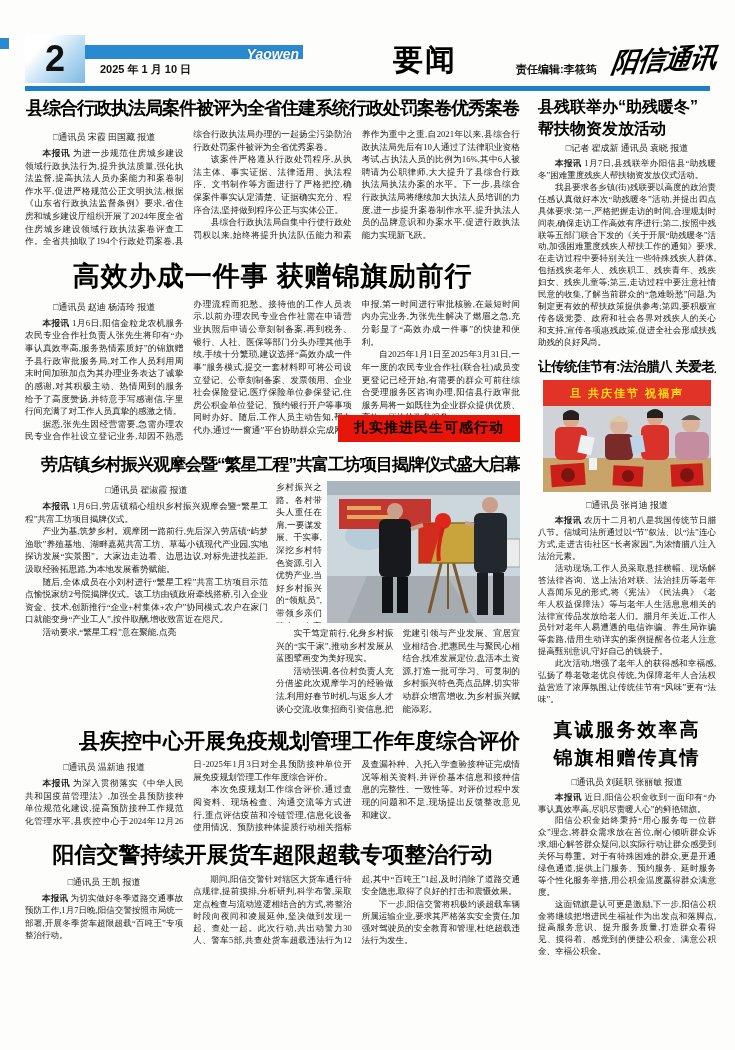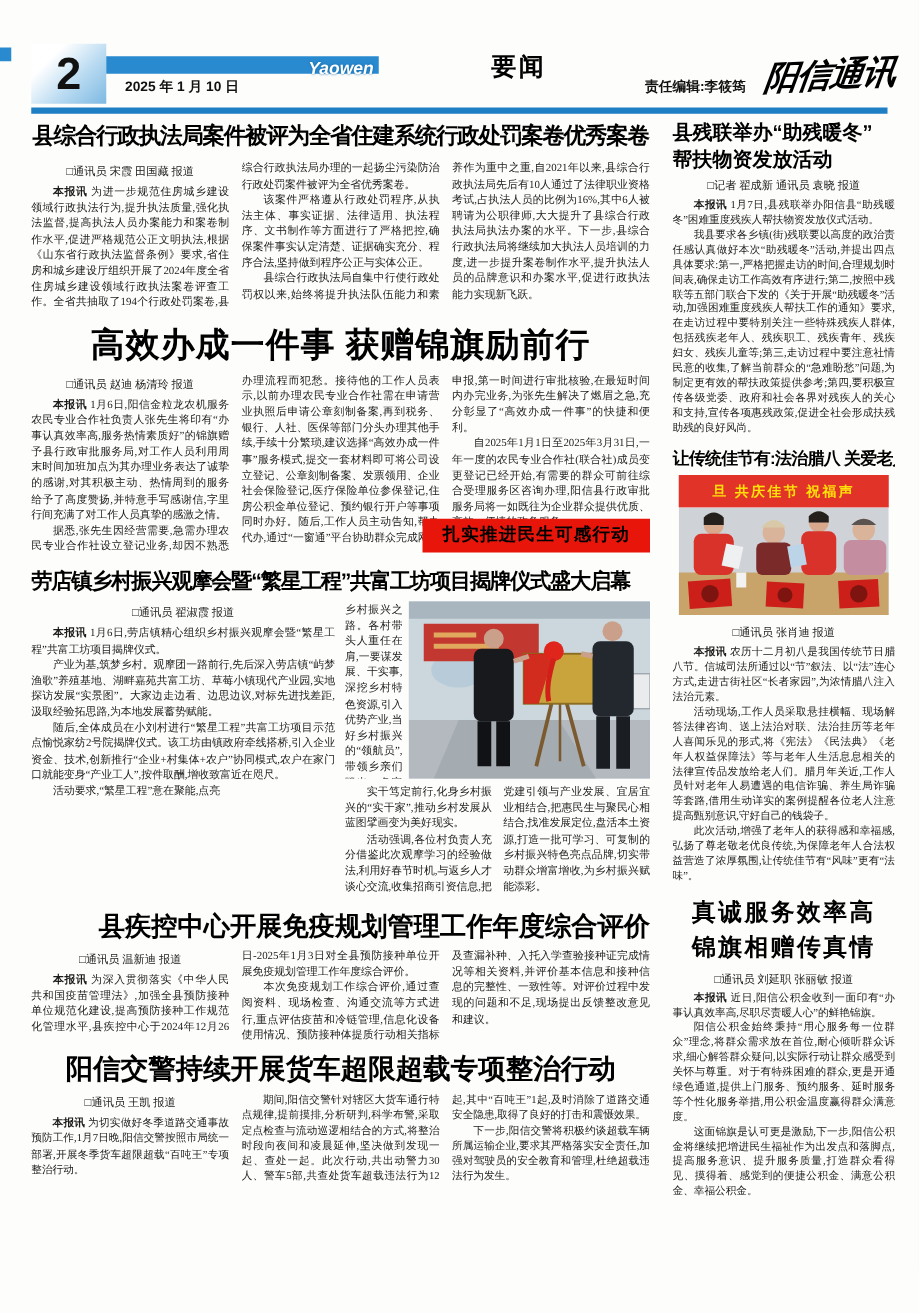--- a/index.html
+++ b/index.html
@@ -11,21 +11,21 @@
   .edge-mark { position:absolute; left:0; top:38px; width:9px; height:11px; background:#2a8ad0; }
   .pagenum-box { position:absolute; left:25px; top:35px; width:60px; height:48px;
     background:linear-gradient(135deg,#ffffff 25%,#bcdcf2 60%,#7db9e2); display:flex; align-items:center; justify-content:center; }
   .pagenum-box span { font-family:"Liberation Sans","DejaVu Sans",sans-serif; font-size:36px; font-weight:bold; color:#111; line-height:1; }
   .section-bar { position:absolute; left:85px; top:45px; width:218px; height:14px; background:#2a8ad0; }
   .yaowen { position:absolute; right:4px; top:1px; font-family:"Liberation Sans","DejaVu Sans",sans-serif;
     font-style:italic; font-weight:bold; font-size:14px; color:#fff; text-shadow:0 0 2px #16639c; }
   .dateline { position:absolute; left:100px; top:62px; font-family:"Liberation Sans","DejaVu Sans",sans-serif;
     font-size:11px; font-weight:bold; color:#111; }
   .section-title { position:absolute; left:393px; top:40px; font-family:"Liberation Sans","DejaVu Sans",sans-serif;
-    font-size:20px; font-weight:bold; color:#000; letter-spacing:2px; }
+    font-size:30px; font-weight:bold; color:#000; letter-spacing:2px; }
   .editor-credit { position:absolute; left:516px; top:62px; font-family:"Liberation Sans","DejaVu Sans",sans-serif;
     font-size:11px; font-weight:bold; color:#111; }
   .masthead { position:absolute; left:612px; top:42px; font-size:27px; font-weight:bold; font-style:italic;
     transform:skewX(-10deg) rotate(-3deg); letter-spacing:-1px; color:#000; }
   .header-rule { position:absolute; left:25px; top:86px; width:685px; height:5px; background:#1f7fc4; }
 
   
   .main { position:absolute; left:25px; top:96px; width:495px; height:952px; overflow:hidden; }
   .sidebar { position:absolute; left:538px; top:96px; width:178px; height:952px; overflow:hidden; }
   .byline { font-size:9px; text-align:center; color:#222; margin:3px 0 3px; white-space:nowrap; overflow:hidden; }
@@ -41,21 +41,21 @@
   .a1-head { font-size:18px; letter-spacing:-1px; text-align:center; white-space:nowrap; margin-bottom:8px; }
   
   .art2 { position:relative; margin-top:10px; }
   .a2-head { font-size:27px; text-align:center; letter-spacing:1px; white-space:nowrap; margin-bottom:4px; }
   .civic-banner { position:absolute; right:0; bottom:1px; width:182px; height:27px; background:#e8150b;
     display:flex; align-items:center; justify-content:center; }
   .civic-banner span { font-family:"Liberation Sans","DejaVu Sans",sans-serif; font-size:14px; font-weight:bold;
     color:#000000; letter-spacing:1px; white-space:nowrap; }
   
   .art3 { margin-top:10px; }
-  .a3-head { font-size:17px; letter-spacing:-1px; text-align:left; white-space:nowrap; margin-bottom:5px; }
+  .a3-head { font-size:17px; letter-spacing:-1px; text-align:right; white-space:nowrap; margin-bottom:5px; }
   .a3-body { display:flex; gap:8px; }
   .a3-colA { width:243px; flex:none; }
   .a3-colB { flex:1; display:flex; flex-direction:column; }
   .a3-top { display:flex; gap:5px; }
   .a3-strip { width:46px; flex:none; overflow:hidden; height:142px; }
   .a3-strip p { font-size:8.7px; line-height:1.45; text-align:justify; word-break:break-all; }
   .photo1 { width:193px; height:142px; flex:none; background:#cfd9e0; position:relative; overflow:hidden; }
   .a3-below { margin-top:4px; }
   
   .art4 { margin-top:12px; }

